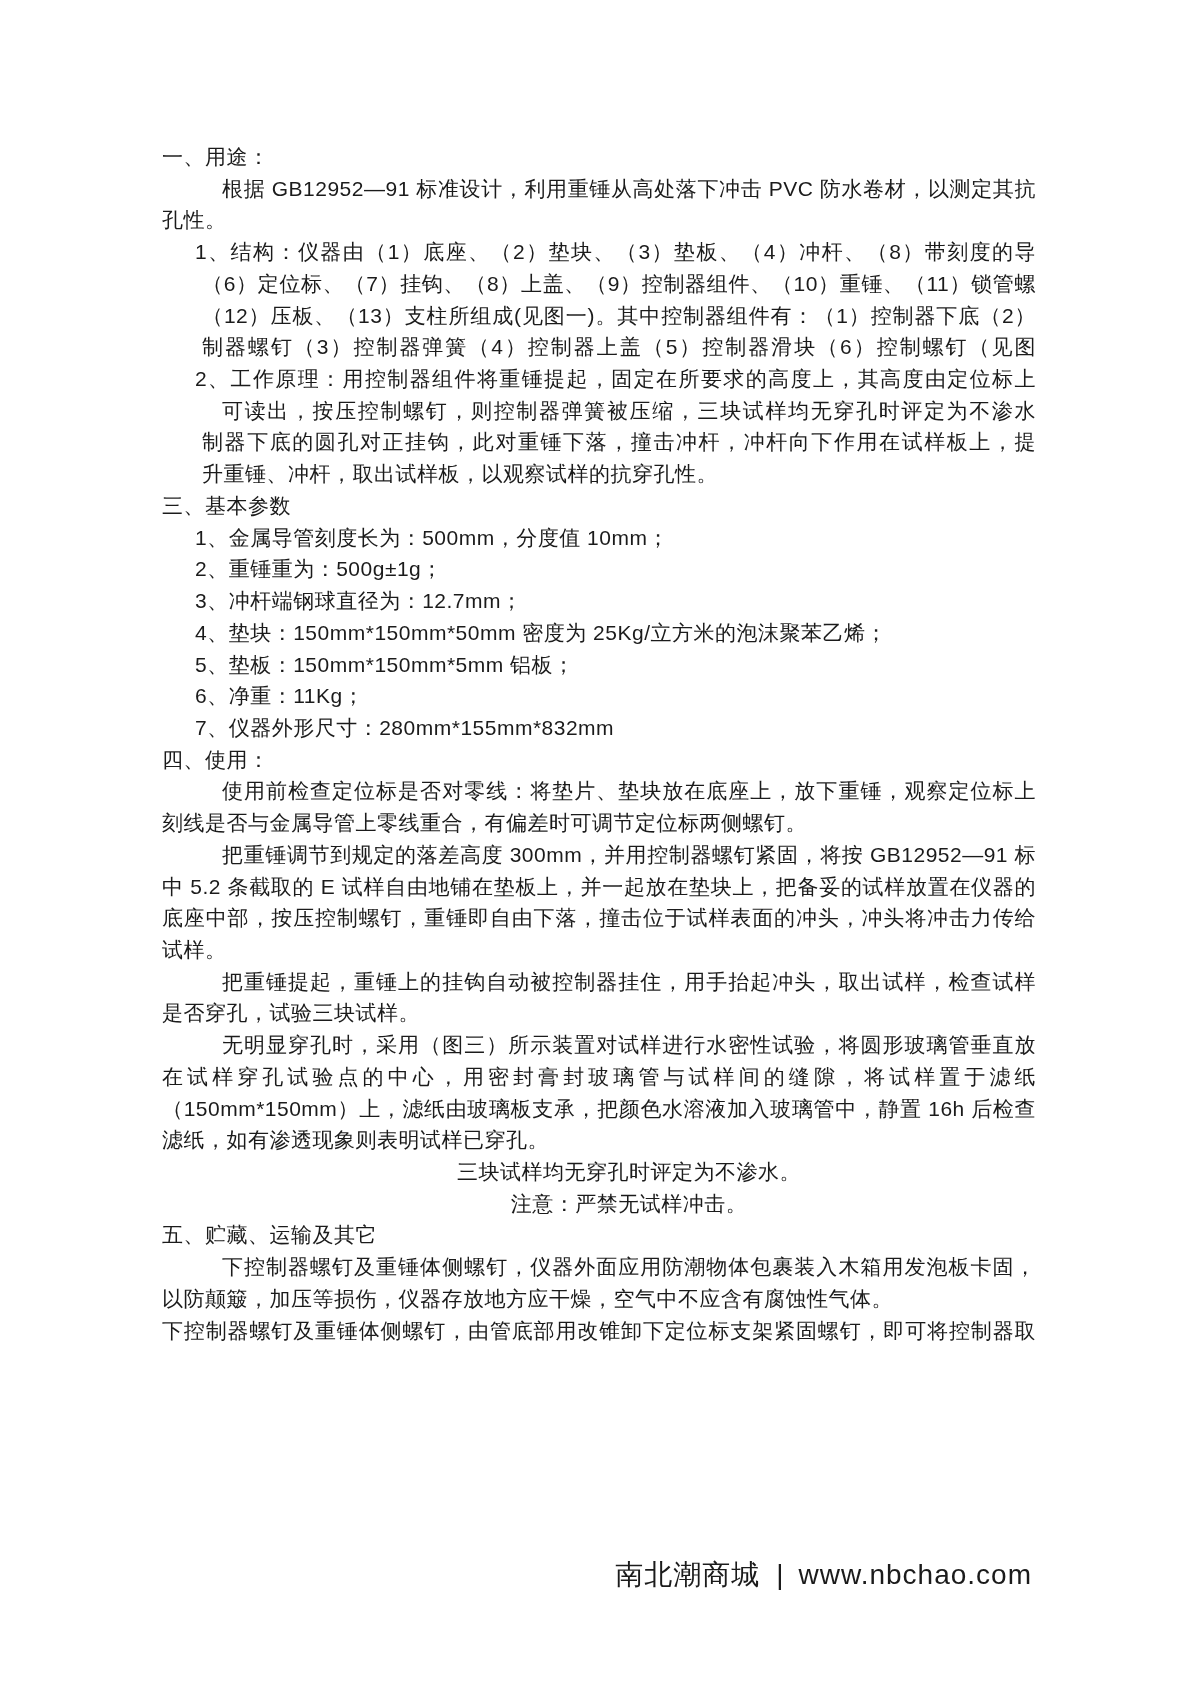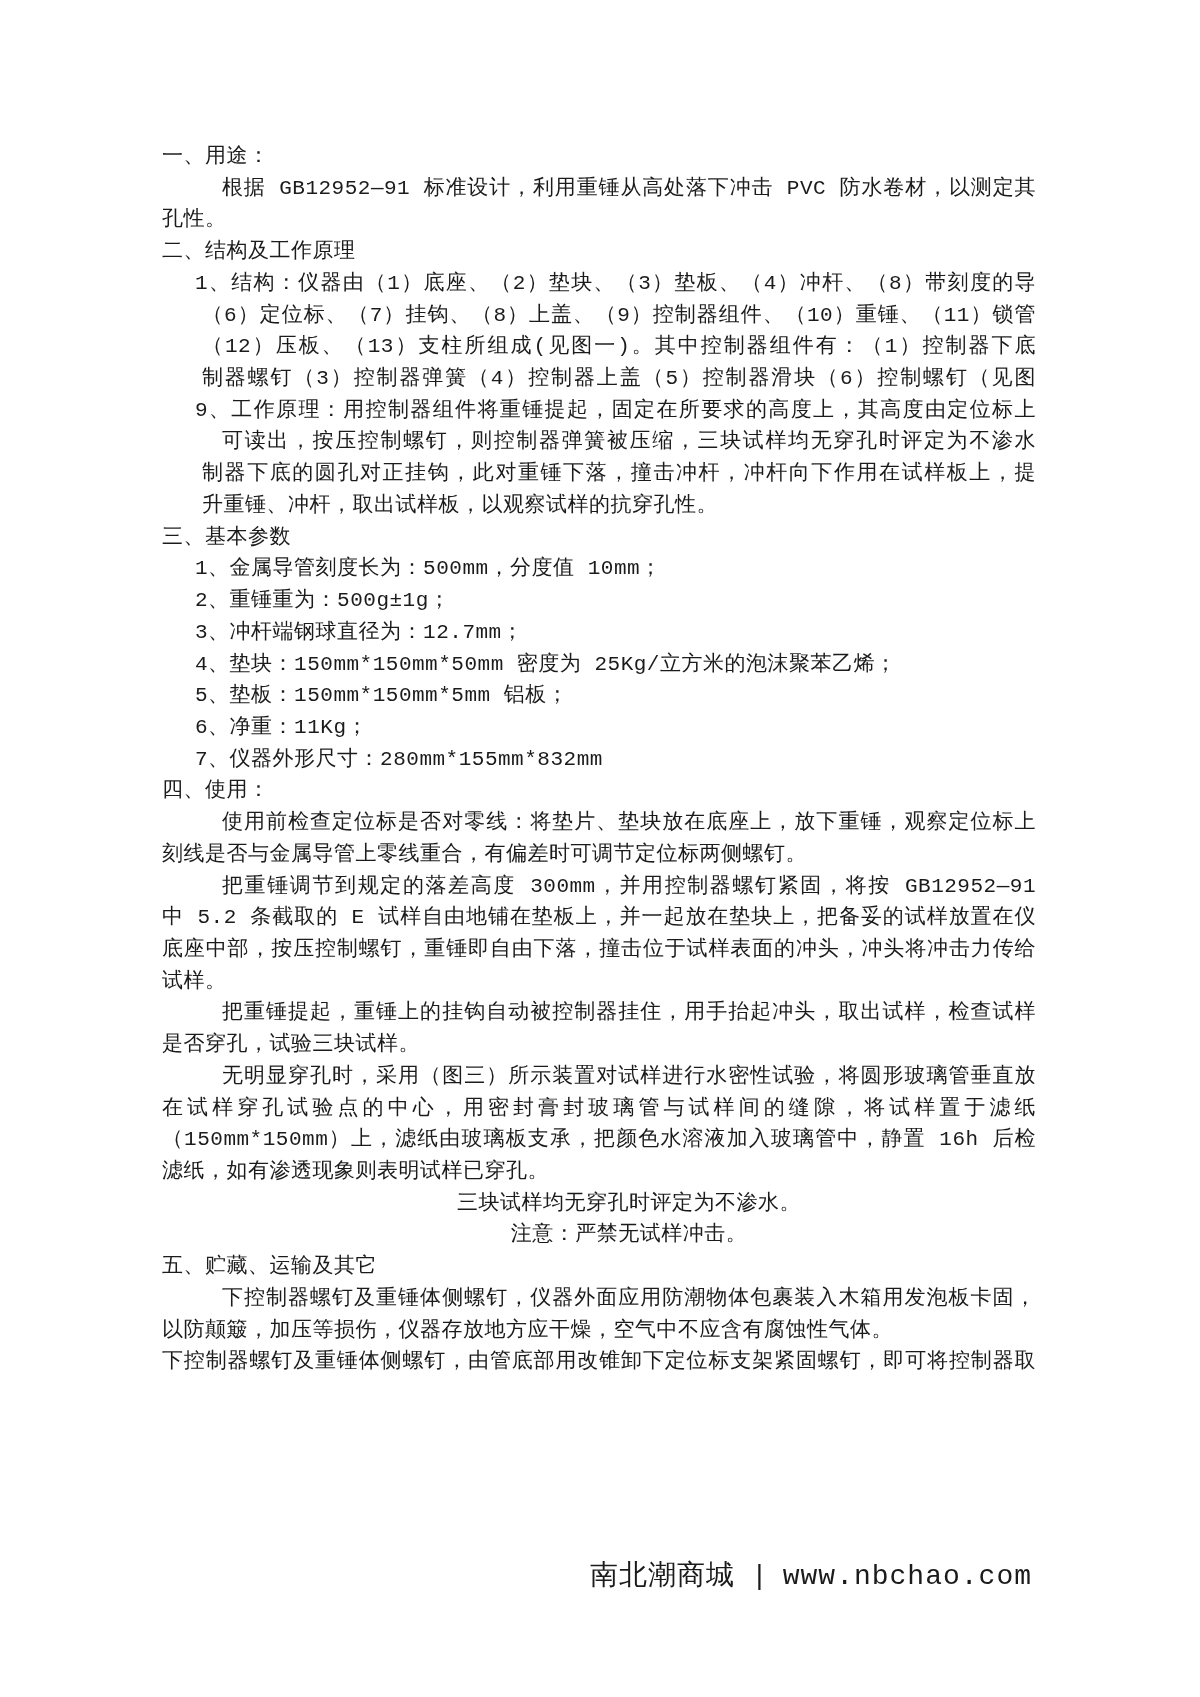--- a/index.html
+++ b/index.html
@@ -6,21 +6,21 @@
     margin: 0;
     padding: 0;
     background: #ffffff;
   }
   .page {
     position: relative;
     width: 1067px;
     height: 1697px;
     background: #ffffff;
     overflow: hidden;
-    font-family: Liberation Mono, monospace;
+    font-family: Liberation Sans, sans-serif;
     color: #1b1b1b;
   }
   .doc-body {
     position: absolute;
     left: 162px;
     top: 141px;
     width: 874px;
   }
   .line {
     font-size: 21px;
@@ -64,26 +64,25 @@
   }
 </style>
 </head>
 <body>
 
 <div class="page">
   <div class="doc-body" id="doc-body">
       <div class="line i-h">一、用途：</div>
       <div class="line i-p j">根据 GB12952—91 标准设计，利用重锤从高处落下冲击 PVC 防水卷材，以测定其抗穿</div>
       <div class="line i-c">孔性。</div>
-      <div class="line i-h">二、结构及工作原理</div>
       <div class="line i-n j">1、结构：仪器由（1）底座、（2）垫块、（3）垫板、（4）冲杆、（8）带刻度的导管、</div>
       <div class="line i-nc j">（6）定位标、（7）挂钩、（8）上盖、（9）控制器组件、（10）重锤、（11）锁管螺栓</div>
       <div class="line i-nc j">（12）压板、（13）支柱所组成(见图一)。其中控制器组件有：（1）控制器下底（2）控</div>
       <div class="line i-nc j">制器螺钉（3）控制器弹簧（4）控制器上盖（5）控制器滑块（6）控制螺钉（见图二）。</div>
-      <div class="line i-n j">9、工作原理：用控制器组件将重锤提起，固定在所要求的高度上，其高度由定位标上</div>
+      <div class="line i-n j">2、工作原理：用控制器组件将重锤提起，固定在所要求的高度上，其高度由定位标上</div>
       <div class="line i-p j">可读出，按压控制螺钉，则控制器弹簧被压缩，三块试样均无穿孔时评定为不渗水</div>
       <div class="line i-nc j">制器下底的圆孔对正挂钩，此对重锤下落，撞击冲杆，冲杆向下作用在试样板上，提</div>
       <div class="line i-nc">升重锤、冲杆，取出试样板，以观察试样的抗穿孔性。</div>
       <div class="line i-h">三、基本参数</div>
       <div class="line i-n">1、金属导管刻度长为：500mm，分度值 10mm；</div>
       <div class="line i-n">2、重锤重为：500g±1g；</div>
       <div class="line i-n">3、冲杆端钢球直径为：12.7mm；</div>
       <div class="line i-n">4、垫块：150mm*150mm*50mm 密度为 25Kg/立方米的泡沫聚苯乙烯；</div>
       <div class="line i-n">5、垫板：150mm*150mm*5mm 铝板；</div>
       <div class="line i-n">6、净重：11Kg；</div>

